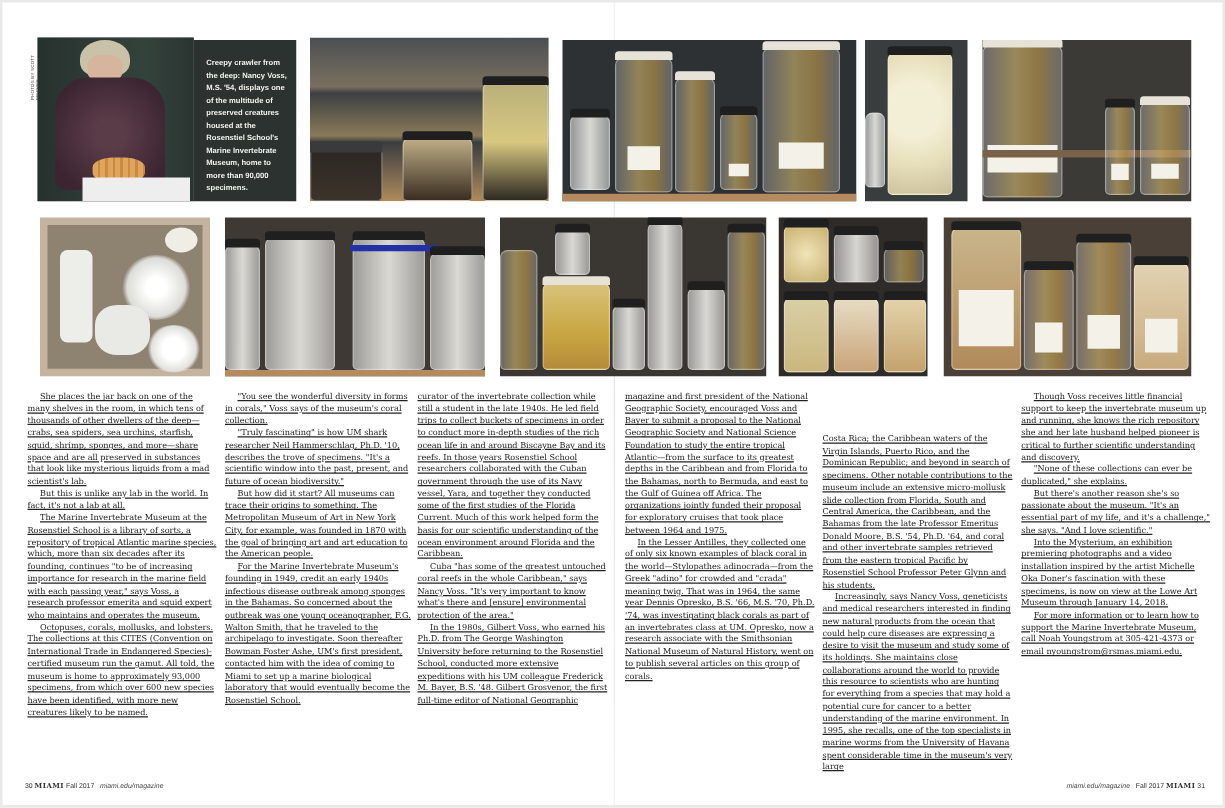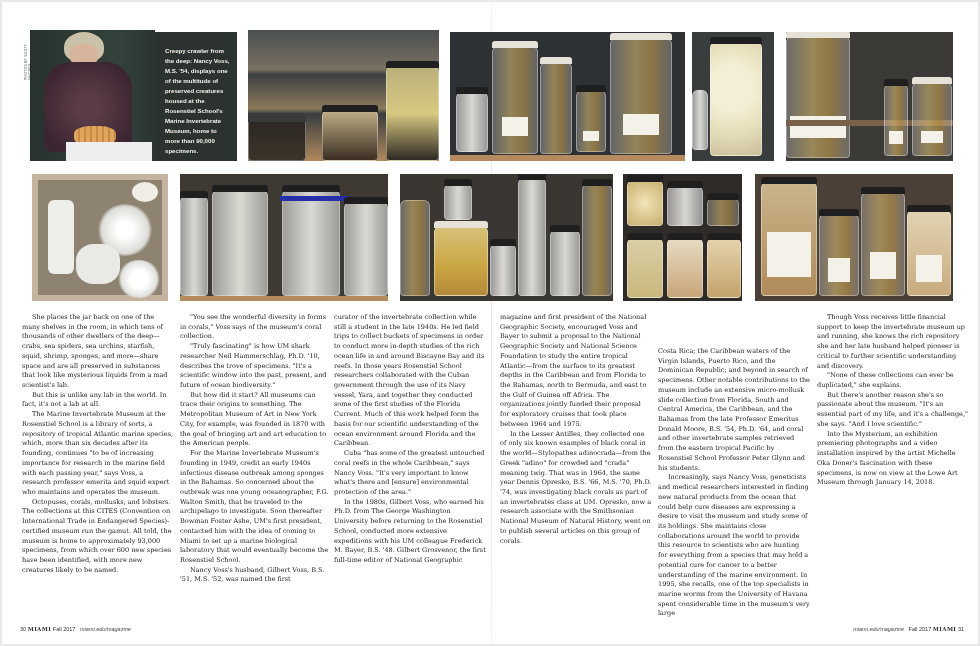--- a/index.html
+++ b/index.html
@@ -4,21 +4,21 @@
 <style>
   * { box-sizing: border-box; margin: 0; padding: 0; }
   html, body { width: 980px; height: 646px; overflow: hidden; background: #e9e9e9; }
   body { font-family: "DejaVu Serif", "Liberation Serif", serif; position: relative; }
   .spread { position: absolute; left: 2px; top: 2px; width: 976px; height: 642px; background: #fff; }
   .gutter { position: absolute; left: 489px; top: 0; width: 1px; height: 642px; background: linear-gradient(#f3f3f3, #e4e4e4, #f3f3f3); }
   .photo { position: absolute; overflow: hidden; }
   .credit { position: absolute; left: 22px; top: 32px; width: 8px; height: 46px; writing-mode: vertical-rl; transform: rotate(180deg); font-family: "Liberation Sans", sans-serif; font-size: 3.5px; color: #555; letter-spacing: 0.2px; }
   .caption-box { position: absolute; left: 153px; top: 30px; width: 82px; height: 129px; background: #2b3230; padding: 14px 6px 6px 10px; }
   .caption-box p { font-family: "Liberation Sans", sans-serif; font-weight: bold; font-size: 6.1px; line-height: 10px; color: #f2f2ee; }
-  .col { position: absolute; top: 311px; width: 152px; font-size: 6.5px; line-height: 9.72px; color: #222; text-align: left; }
+  .col { position: absolute; top: 311px; width: 152px; font-size: 6.5px; line-height: 9.72px; color: #222; text-align: left; text-decoration: underline; }
   .col p { text-indent: 10px; }
   .col p.noindent { text-indent: 0; }
   .folio { position: absolute; top: 624px; font-family: "Liberation Sans", sans-serif; font-size: 5.5px; color: #333; white-space: nowrap; }
   .folio b { font-family: "DejaVu Serif", serif; font-weight: bold; letter-spacing: 0.4px; }
   .folio i { font-style: italic; color: #444; }
   
   .shelf-bg { position:absolute; inset:0; background: linear-gradient(180deg,#4b4f52 0%,#7a7060 30%,#3c3f42 34%,#8a7a5a 60%,#3a3d3f 64%,#b08a5c 100%); }
   .jar { position:absolute; border-radius: 6px 6px 4px 4px; background: linear-gradient(90deg, rgba(255,255,255,0.25), rgba(230,200,120,0.55) 40%, rgba(200,160,80,0.6) 70%, rgba(255,255,255,0.25)); border:1px solid rgba(255,255,255,0.35); }
   .lid { position:absolute; left:-1px; right:-1px; top:-6px; height:7px; background:#1f1f1f; border-radius:3px 3px 0 0; }
   .lid.white { background:#e6e2d8; }
@@ -198,21 +198,20 @@
     <p>But this is unlike any lab in the world. In fact, it's not a lab at all.</p>
     <p>The Marine Invertebrate Museum at the Rosenstiel School is a library of sorts, a repository of tropical Atlantic marine species, which, more than six decades after its founding, continues "to be of increasing importance for research in the marine field with each passing year," says Voss, a research professor emerita and squid expert who maintains and operates the museum.</p>
     <p>Octopuses, corals, mollusks, and lobsters. The collections at this CITES (Convention on International Trade in Endangered Species)-certified museum run the gamut. All told, the museum is home to approximately 93,000 specimens, from which over 600 new species have been identified, with more new creatures likely to be named.</p>
   </div>
 
   <div class="col" style="left:178px;">
     <p>"You see the wonderful diversity in forms in corals," Voss says of the museum's coral collection.</p>
     <p>"Truly fascinating" is how UM shark researcher Neil Hammerschlag, Ph.D. '10, describes the trove of specimens. "It's a scientific window into the past, present, and future of ocean biodiversity."</p>
     <p>But how did it start? All museums can trace their origins to something. The Metropolitan Museum of Art in New York City, for example, was founded in 1870 with the goal of bringing art and art education to the American people.</p>
     <p>For the Marine Invertebrate Museum's founding in 1949, credit an early 1940s infectious disease outbreak among sponges in the Bahamas. So concerned about the outbreak was one young oceanographer, F.G. Walton Smith, that he traveled to the archipelago to investigate. Soon thereafter Bowman Foster Ashe, UM's first president, contacted him with the idea of coming to Miami to set up a marine biological laboratory that would eventually become the Rosenstiel School.</p>
-    <p>Nancy Voss's husband, Gilbert Voss, B.S. '51, M.S. '52, was named the first</p>
   </div>
 
   <div class="col" style="left:332px;">
     <p class="noindent">curator of the invertebrate collection while still a student in the late 1940s. He led field trips to collect buckets of specimens in order to conduct more in-depth studies of the rich ocean life in and around Biscayne Bay and its reefs. In those years Rosenstiel School researchers collaborated with the Cuban government through the use of its Navy vessel, Yara, and together they conducted some of the first studies of the Florida Current. Much of this work helped form the basis for our scientific understanding of the ocean environment around Florida and the Caribbean.</p>
     <p>Cuba "has some of the greatest untouched coral reefs in the whole Caribbean," says Nancy Voss. "It's very important to know what's there and [ensure] environmental protection of the area."</p>
     <p>In the 1980s, Gilbert Voss, who earned his Ph.D. from The George Washington University before returning to the Rosenstiel School, conducted more extensive expeditions with his UM colleague Frederick M. Bayer, B.S. '48. Gilbert Grosvenor, the first full-time editor of National Geographic</p>
   </div>
 
   <div class="col" style="left:498px;">
     <p class="noindent">magazine and first president of the National Geographic Society, encouraged Voss and Bayer to submit a proposal to the National Geographic Society and National Science Foundation to study the entire tropical Atlantic—from the surface to its greatest depths in the Caribbean and from Florida to the Bahamas, north to Bermuda, and east to the Gulf of Guinea off Africa. The organizations jointly funded their proposal for exploratory cruises that took place between 1964 and 1975.</p>
@@ -222,20 +221,21 @@
   <div class="col" style="left:656px;margin-top:34px;">
     <p class="noindent">Costa Rica; the Caribbean waters of the Virgin Islands, Puerto Rico, and the Dominican Republic; and beyond in search of specimens. Other notable contributions to the museum include an extensive micro-mollusk slide collection from Florida, South and Central America, the Caribbean, and the Bahamas from the late Professor Emeritus Donald Moore, B.S. '54, Ph.D. '64, and coral and other invertebrate samples retrieved from the eastern tropical Pacific by Rosenstiel School Professor Peter Glynn and his students.</p>
     <p>Increasingly, says Nancy Voss, geneticists and medical researchers interested in finding new natural products from the ocean that could help cure diseases are expressing a desire to visit the museum and study some of its holdings. She maintains close collaborations around the world to provide this resource to scientists who are hunting for everything from a species that may hold a potential cure for cancer to a better understanding of the marine environment. In 1995, she recalls, one of the top specialists in marine worms from the University of Havana spent considerable time in the museum's very large</p>
   </div>
 
   <div class="col" style="left:815px;">
     <p>Though Voss receives little financial support to keep the invertebrate museum up and running, she knows the rich repository she and her late husband helped pioneer is critical to further scientific understanding and discovery.</p>
     <p>"None of these collections can ever be duplicated," she explains.</p>
     <p>But there's another reason she's so passionate about the museum. "It's an essential part of my life, and it's a challenge," she says. "And I love scientific."</p>
     <p>Into the Mysterium, an exhibition premiering photographs and a video installation inspired by the artist Michelle Oka Doner's fascination with these specimens, is now on view at the Lowe Art Museum through January 14, 2018.</p>
+    <p>For more information or to learn how to support the Marine Invertebrate Museum, call Noah Youngstrom at 305-421-4373 or email nyoungstrom@rsmas.miami.edu.</p>
   </div>
 
   <div class="folio" style="left:18px;">
     <span>30</span>
     <b>MIAMI</b>
     <span>Fall 2017</span>
     &nbsp;&nbsp;<i>miami.edu/magazine</i>
   </div>
   <div class="folio" style="right:14px;">
     <i>miami.edu/magazine</i>&nbsp;&nbsp;

